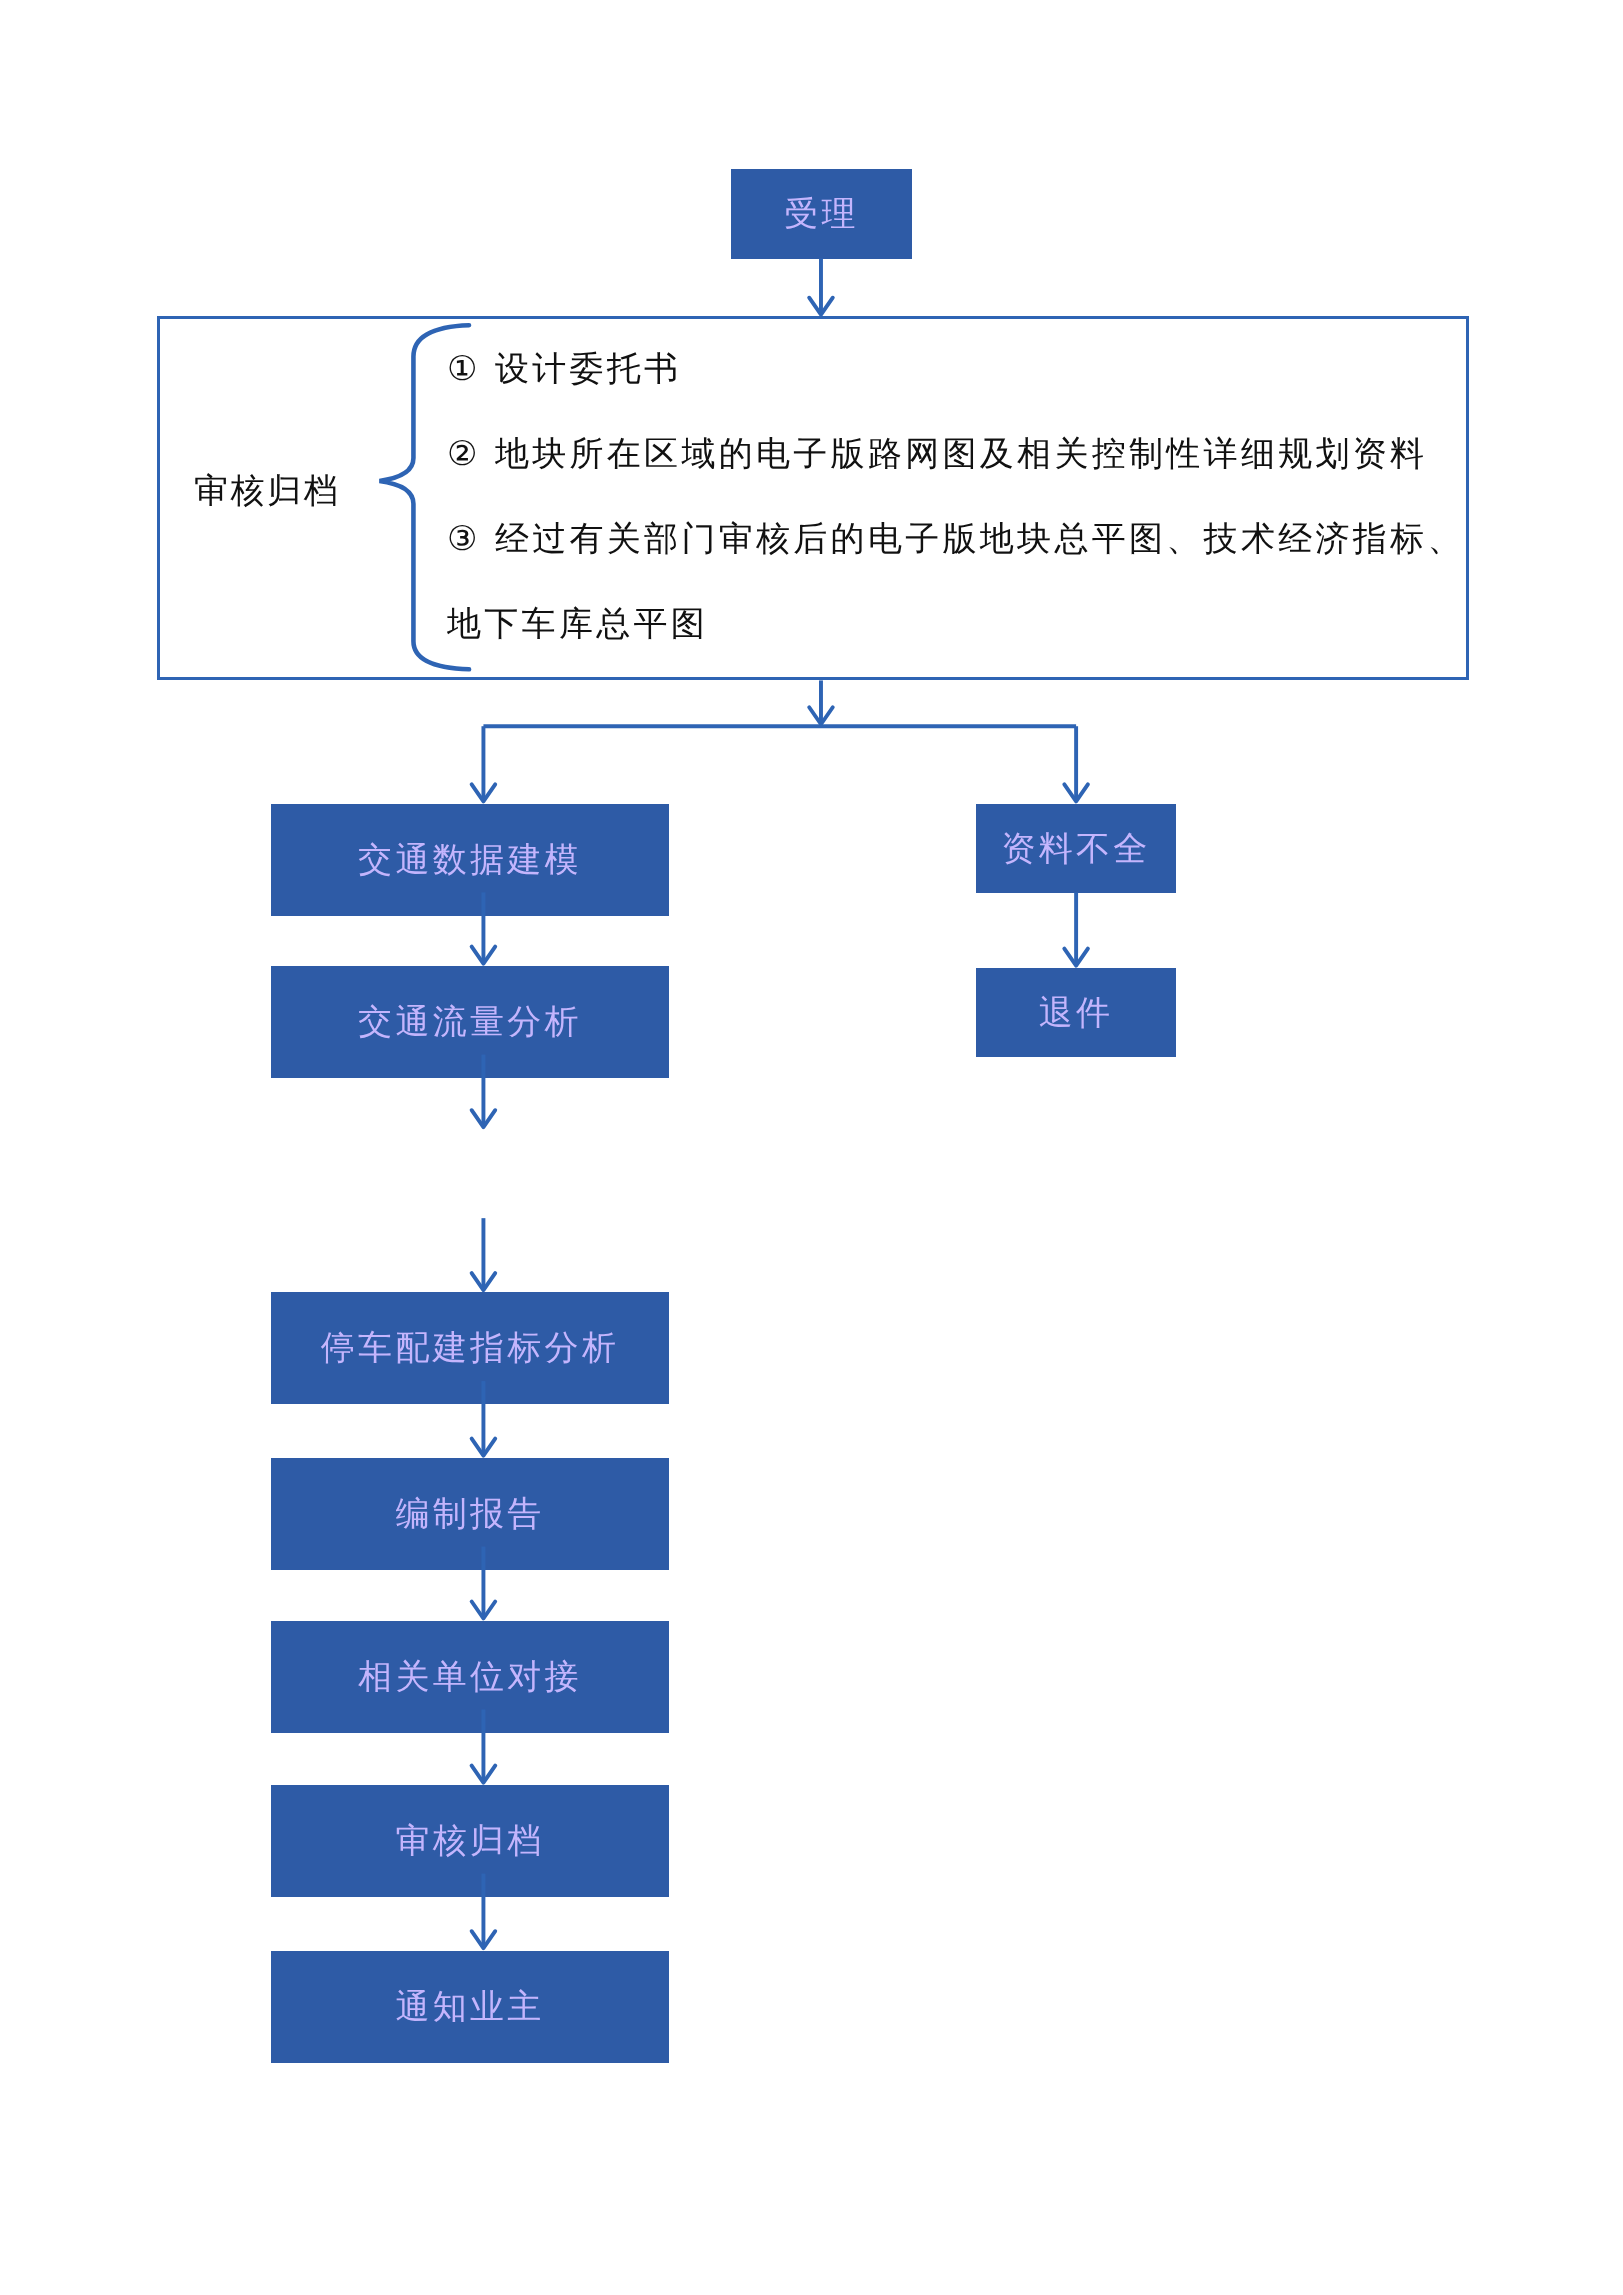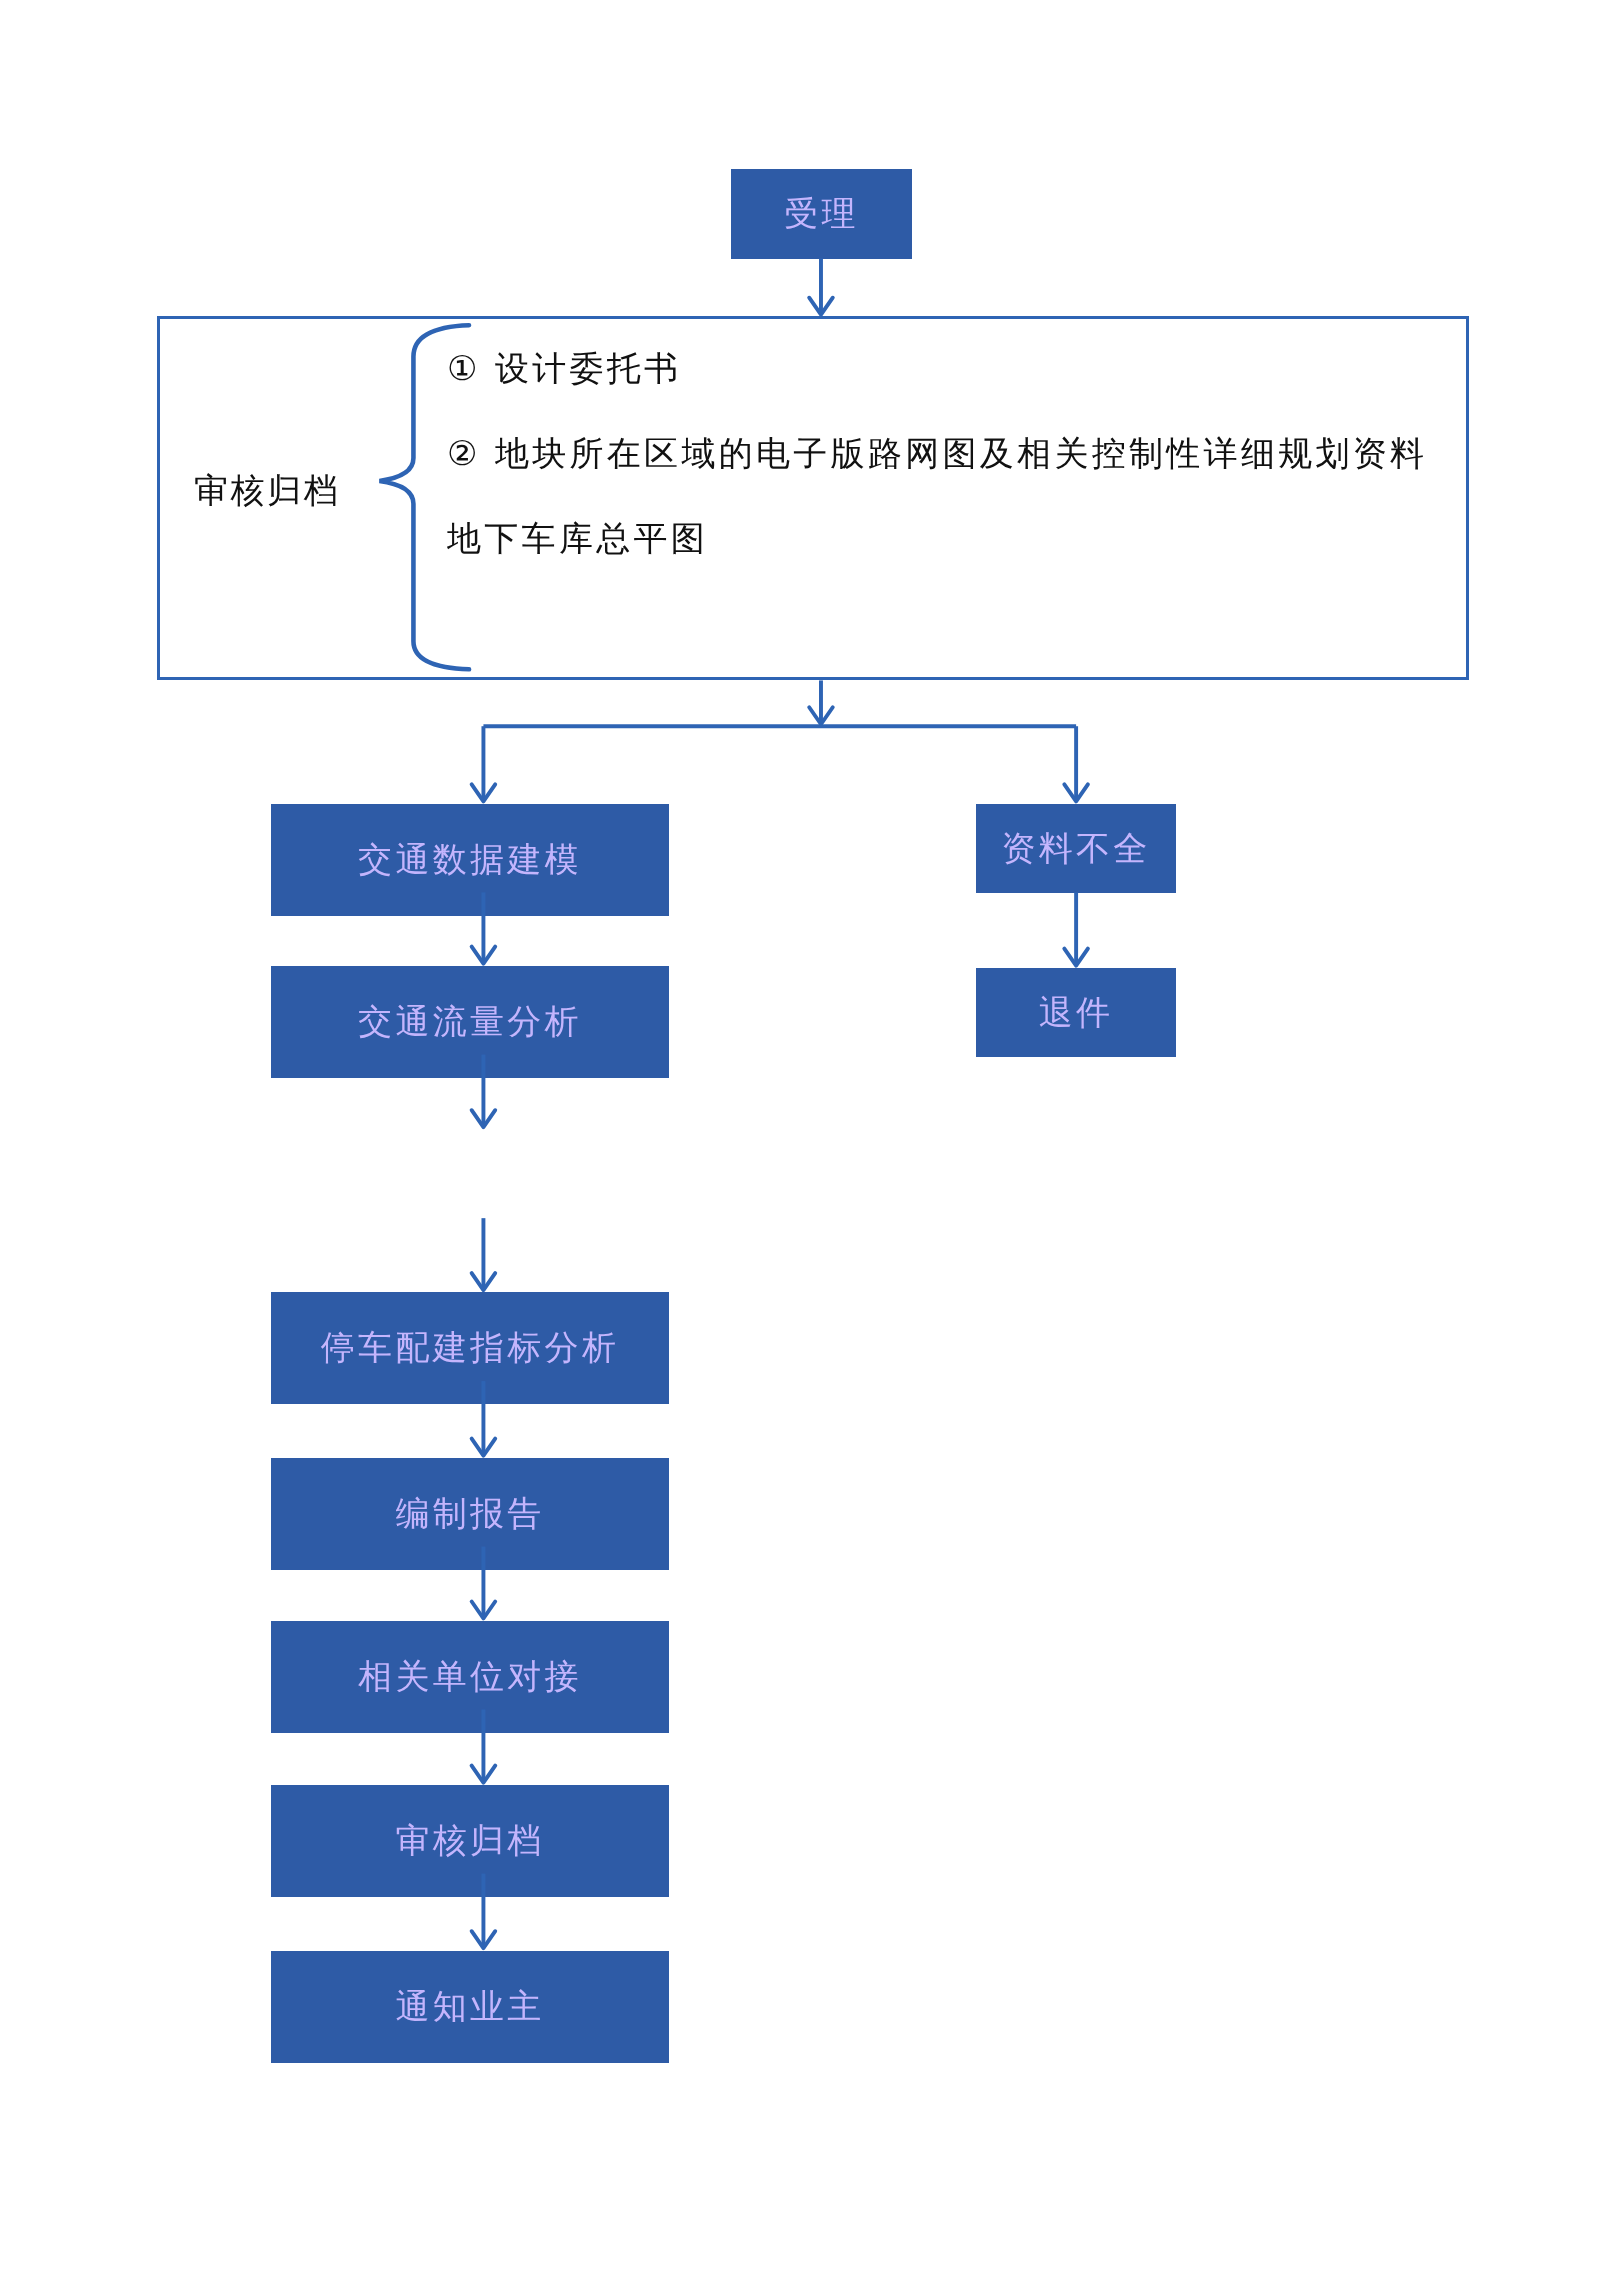--- a/index.html
+++ b/index.html
@@ -71,20 +71,21 @@
 
 <div class="canvas">
 
   <div class="node node-start">受理</div>
 
   <div class="materials-box">
     <div class="materials-label">审核归档</div>
     <div class="materials-items">
       <div class="materials-item">① 设计委托书</div>
       <div class="materials-item">② 地块所在区域的电子版路网图及相关控制性详细规划资料</div>
+      <div class="materials-item">③ 经过有关部门审核后的电子版地块总平图、技术经济指标、</div>
       <div class="materials-item">地下车库总平图</div>
     </div>
   </div>
 
   <div class="node col-left" style="top:804px">交通数据建模</div>
   <div class="node col-left" style="top:966px">交通流量分析</div>
   <div class="node col-left" style="top:1292px">停车配建指标分析</div>
   <div class="node col-left" style="top:1458px">编制报告</div>
   <div class="node col-left" style="top:1785px">审核归档</div>
   <div class="node col-left" style="top:1621px">相关单位对接</div>

